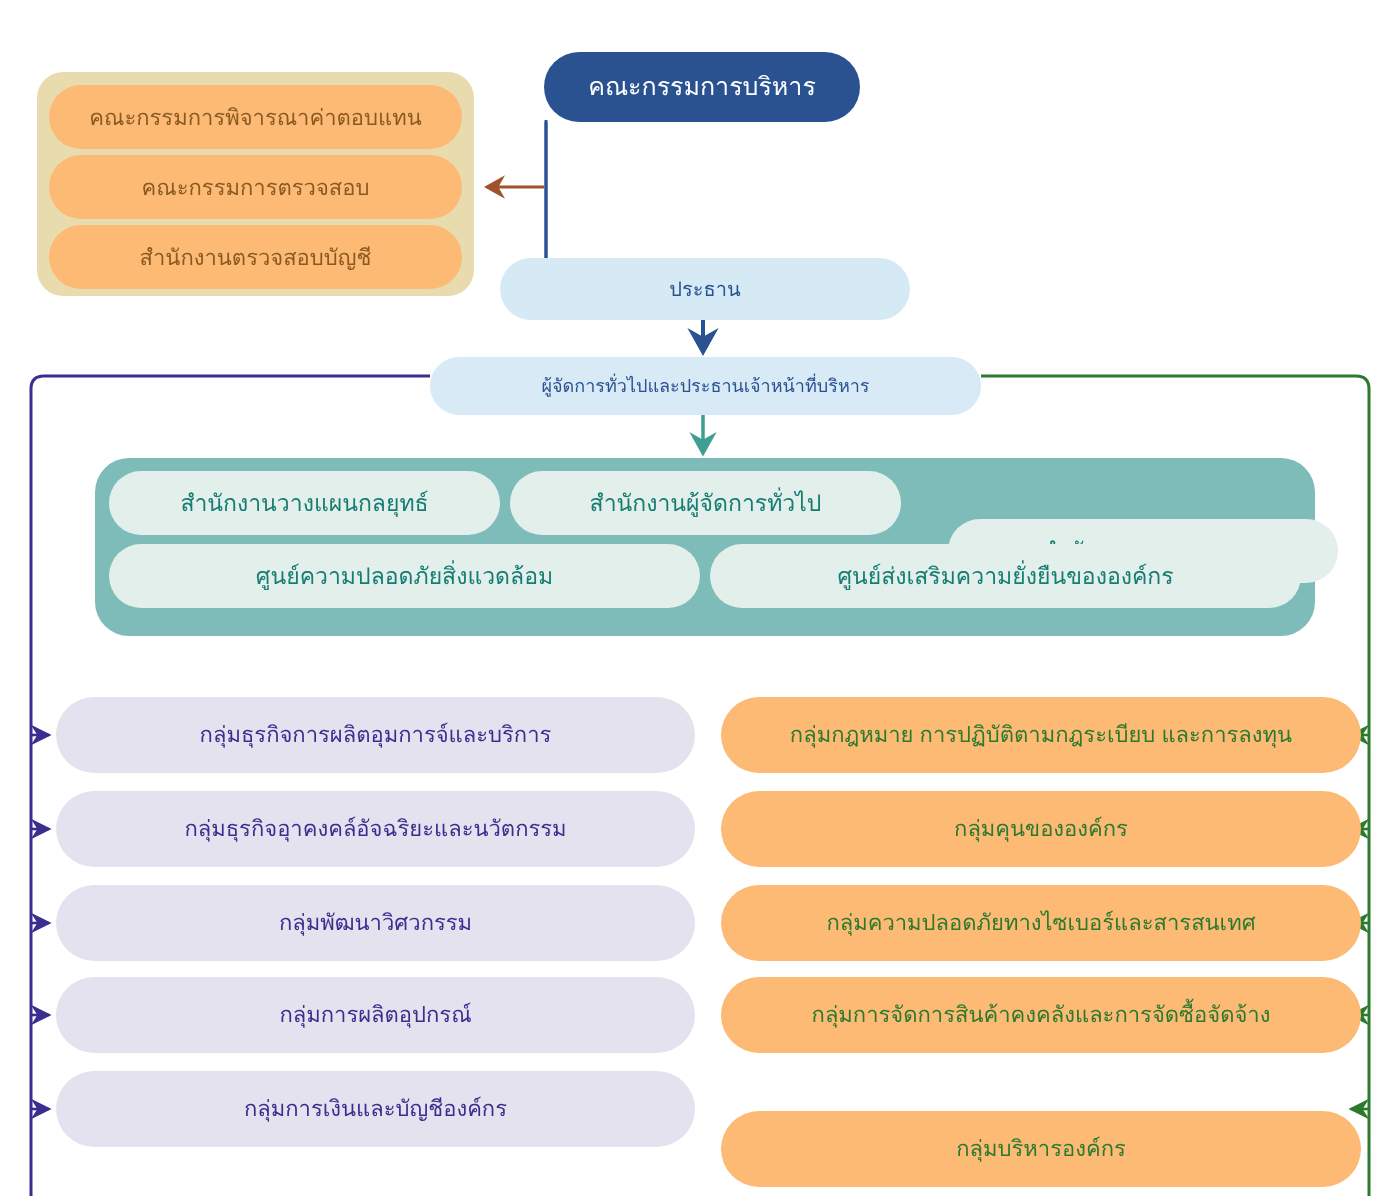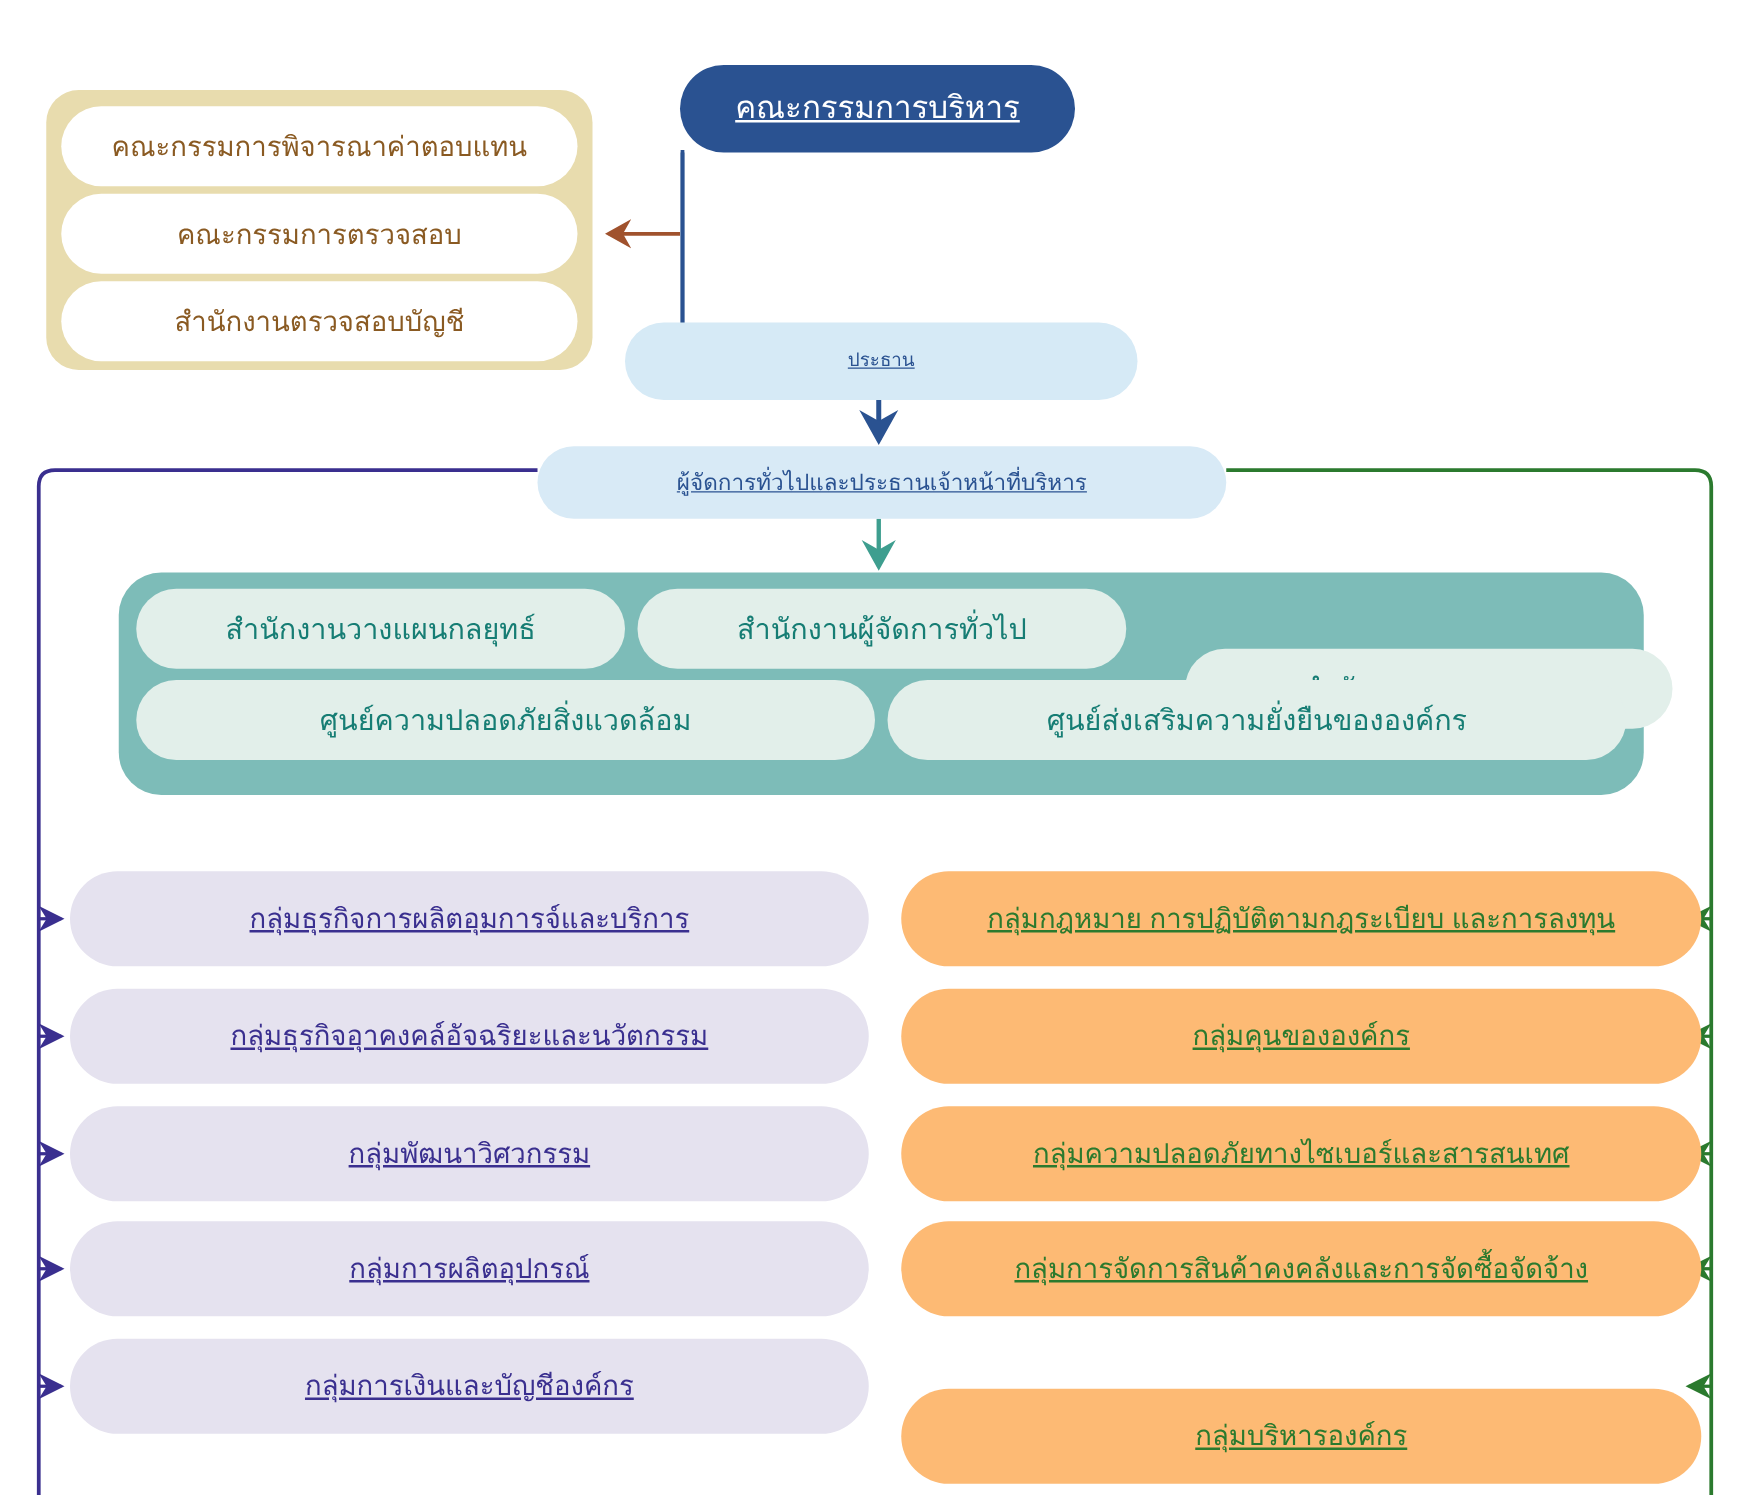--- a/index.html
+++ b/index.html
@@ -32,21 +32,20 @@
   
   .node {
     position: absolute;
     display: flex;
     align-items: center;
     justify-content: center;
     text-align: left;
     z-index: 3;
     line-height: 1.25;
     padding: 12px 14px;
-    text-decoration: underline;
   }
 
   
   .node-board {
     left: 544px; top: 52px;
     width: 316px; height: 70px;
     background: #2a5291;
     color: #ffffff;
     border-radius: 35px;
     font-size: 25px;
@@ -58,39 +57,39 @@
     left: 37px; top: 72px;
     width: 437px; height: 224px;
     background: #e8dcae;
     border-radius: 26px;
     z-index: 2;
   }
   .node-committee {
     position: absolute;
     left: 12px;
     width: 413px; height: 64px;
-    background: #ffffff;
+    background: #fdba74;
     color: #8a5a22;
     border-radius: 32px;
     font-size: 22px;
     display: flex; align-items: center; justify-content: center;
     text-align: center;
   }
   .committee-0 { top: 13px; }
   .committee-1 { top: 83px; }
   .committee-2 { top: 153px; }
 
   
   .node-president {
     left: 500px; top: 258px;
     width: 410px; height: 62px;
     background: #d6eaf6;
     color: #2a5291;
     border-radius: 31px;
-    font-size: 15px;
+    font-size: 20px;
   }
   .node-ceo {
     left: 430px; top: 357px;
     width: 551px; height: 58px;
     background: #d8eaf6;
     color: #2a5291;
     border-radius: 29px;
     font-size: 18px;
   }
 

